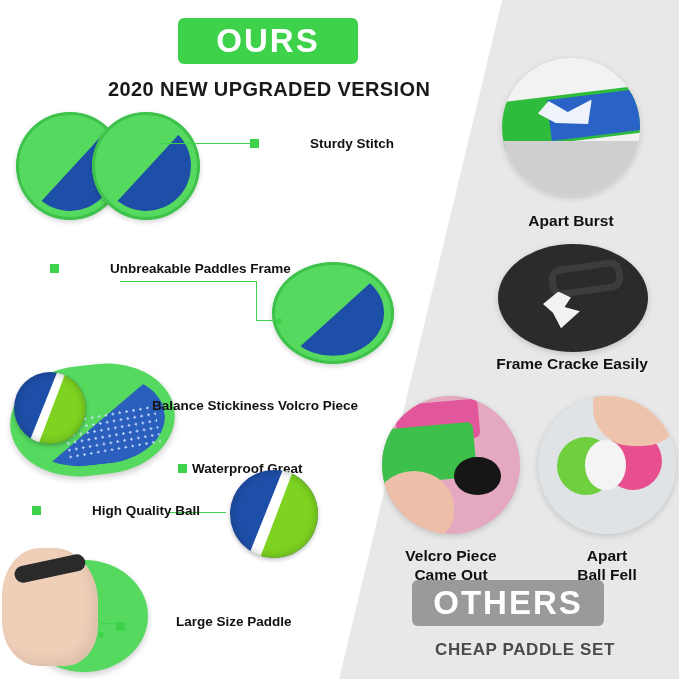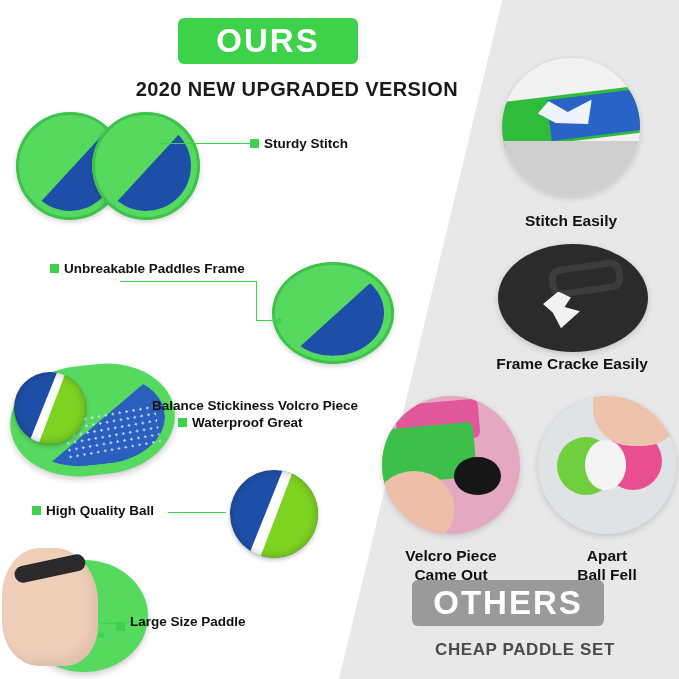--- a/index.html
+++ b/index.html
@@ -49,21 +49,21 @@
     color: #ffffff;
     font-size: 33px;
     font-weight: bold;
     letter-spacing: 2px;
   }
   .subtitle-ours {
     position: absolute;
     left: 108px;
     top: 78px;
     width: 350px;
-    text-align: right;
+    text-align: left;
     font-size: 20px;
     font-weight: bold;
     color: #1a1a1a;
     letter-spacing: 0.4px;
   }
 
   
   .others-badge {
     position: absolute;
     left: 412px;
@@ -97,20 +97,21 @@
   
   .label-left {
     position: absolute;
     font-size: 13.5px;
     font-weight: bold;
     color: #111111;
     white-space: nowrap;
     display: flex;
     align-items: flex-start;
     line-height: 1.25;
+    gap: 46px;
   }
   .label-left .sq {
     width: 9px;
     height: 9px;
     background: #3ed24a;
     margin-right: 5px;
     margin-top: 3px;
     flex: 0 0 auto;
   }
   .leader {
@@ -423,21 +424,21 @@
     <span>Large Size Paddle</span>
   </div>
 
   <div class="circle-photo cp-stitch" style="left:502px; top:58px; width:138px; height:138px;">
     <div class="bg"></div>
     <div class="greenbar"></div>
     <div class="bluebar"></div>
     <div class="tear"></div>
     <div class="shadow"></div>
   </div>
-  <div class="caption-right" style="left:490px; top:212px; width:162px;">Stitch Easily</div>
+  <div class="caption-right" style="left:490px; top:212px; width:162px;">Apart Burst</div>
 
   <div class="circle-photo cp-frame" style="left:498px; top:244px; width:150px; height:108px;">
     <div class="bg"></div>
     <div class="handle"></div>
     <div class="crack"></div>
   </div>
   <div class="caption-right" style="left:452px; top:355px; width:240px;">Frame Cracke  Easily</div>
 
   <div class="circle-photo cp-velcro" style="left:382px; top:396px; width:138px; height:138px;">
     <div class="bg"></div>

